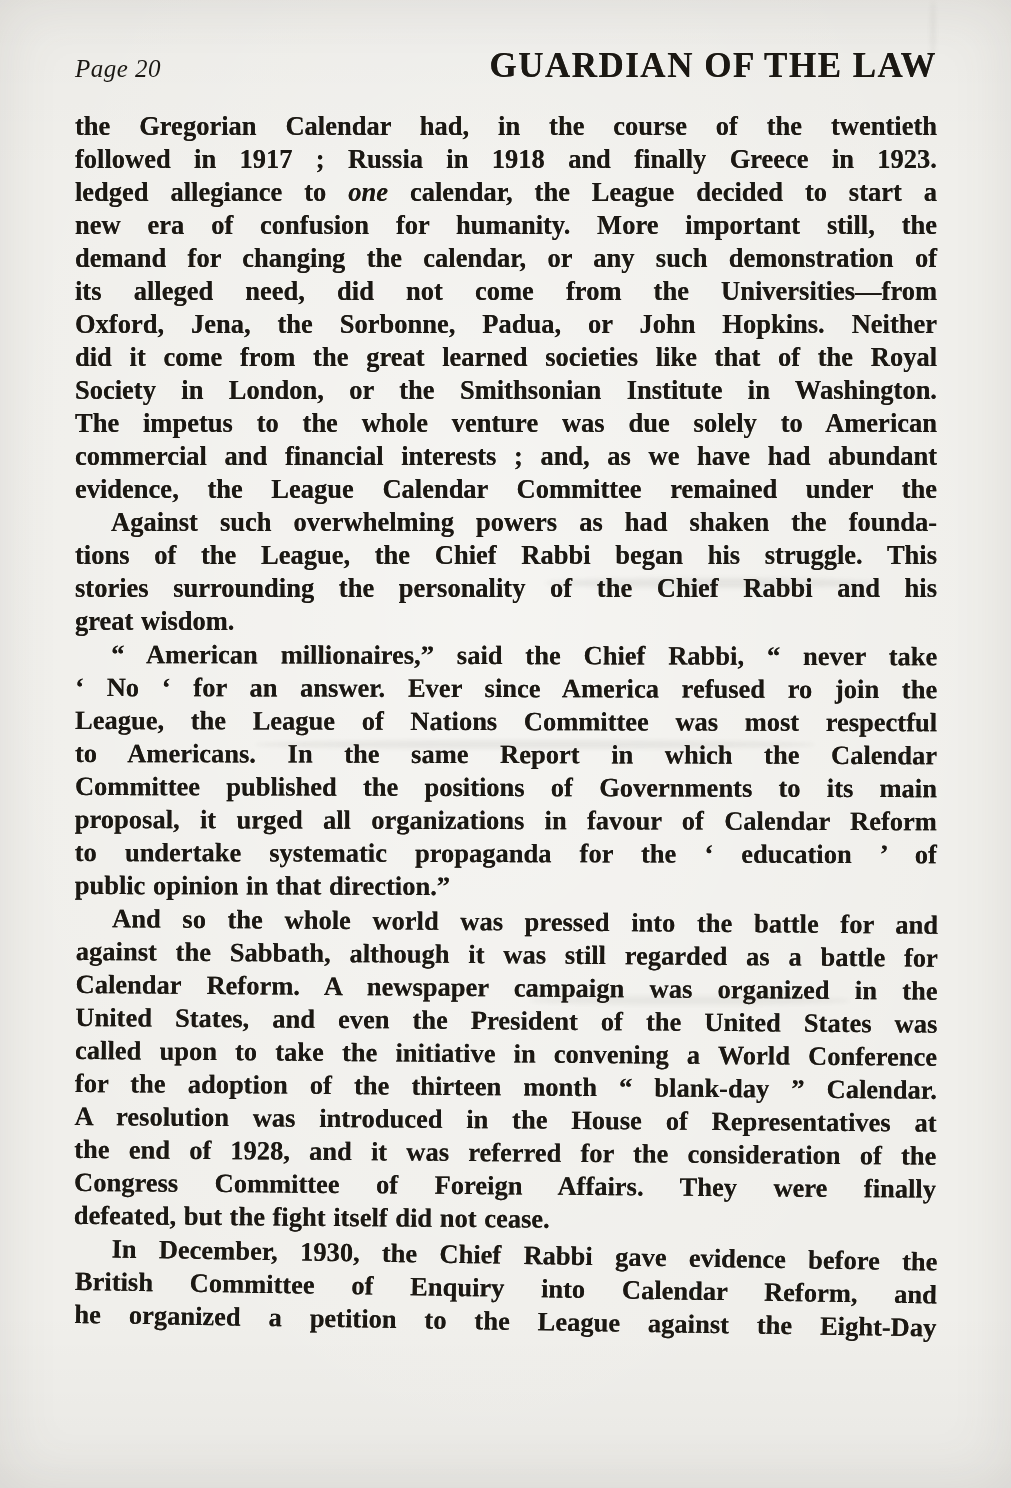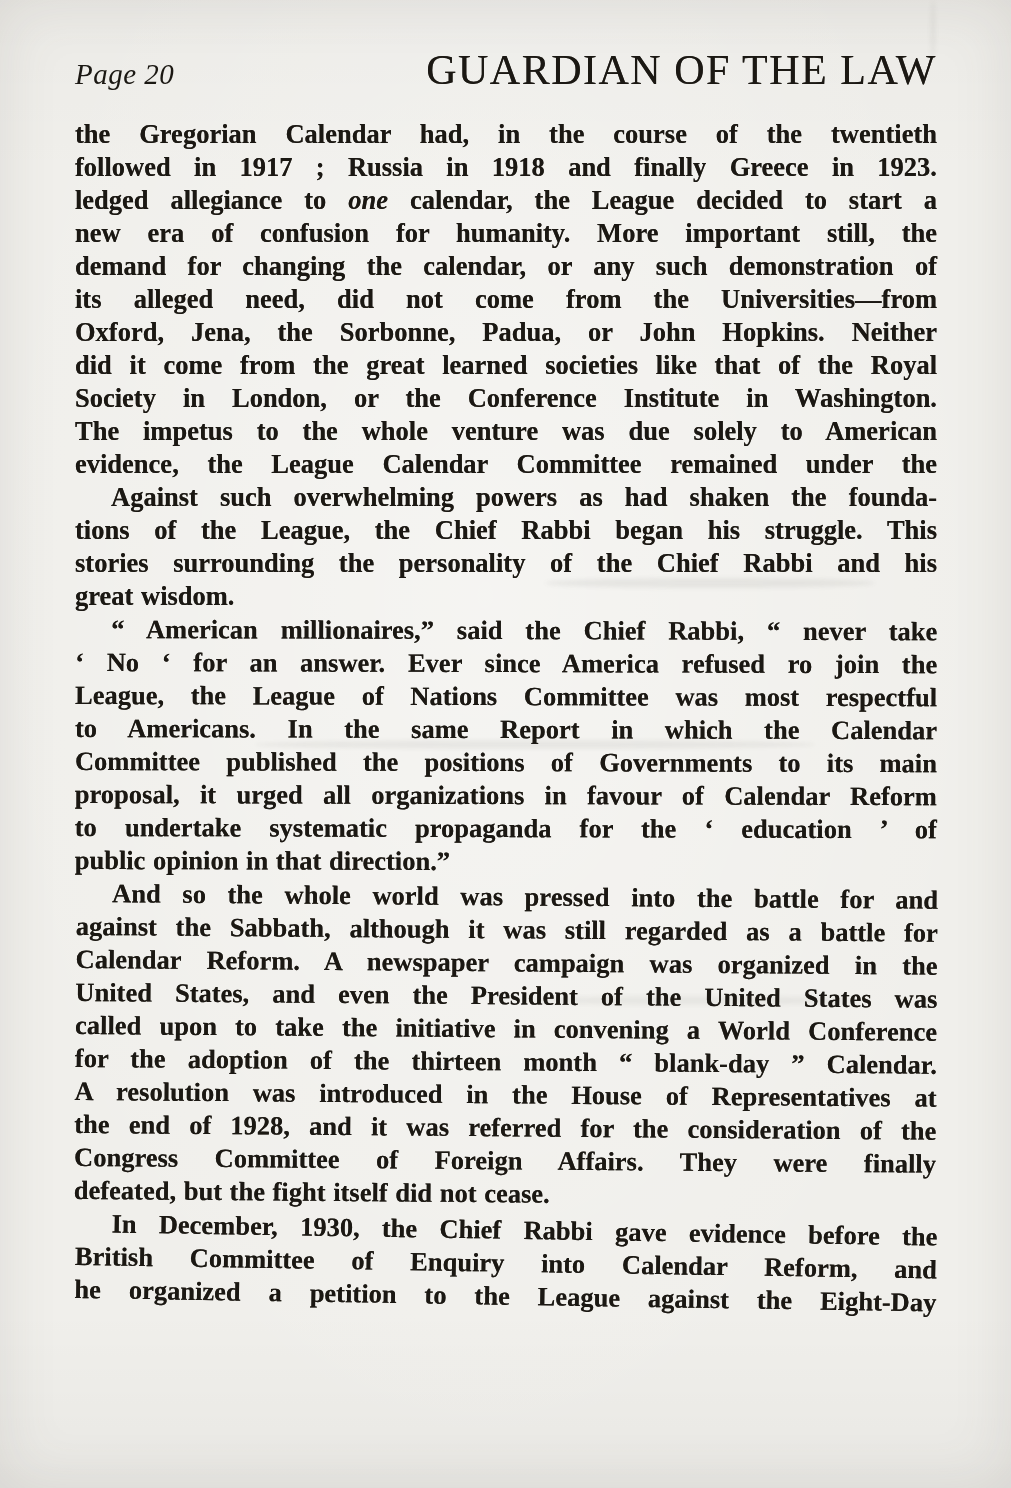--- a/index.html
+++ b/index.html
@@ -21,26 +21,26 @@
     position: absolute;
     left: 75px; right: 74px; top: 46px;
     color: var(--ink, #1b1813);
   }
   .header-row {
     display: flex; justify-content: space-between; align-items: baseline;
     margin-bottom: 24px;
   }
   .page-label {
     font-style: italic;
-    font-size: 29px;
+    font-size: 25px;
     letter-spacing: 0.5px;
   }
   .running-title {
-    font-weight: normal;
-    font-size: 42px;
+    font-weight: bold;
+    font-size: 35px;
     letter-spacing: 1.5px;
     text-shadow: 0 0 0.6px rgba(20,16,10,0.8);
   }
   .page-text { margin-top: 2px; font-weight: bold; }
   .paragraph { transform-origin: left center; }
   .line {
     font-size: 26.5px;
     line-height: 33px;
     height: 33px;
     white-space: nowrap;
@@ -79,22 +79,23 @@
     <div class="page-text">
         <div class="paragraph">
           <div class="line">the Gregorian Calendar had, in the course of the twentieth</div>
           <div class="line">followed in 1917 ; Russia in 1918 and finally Greece in 1923.</div>
           <div class="line">ledged allegiance to <i>one</i> calendar, the League decided to start a</div>
           <div class="line">new era of confusion for humanity.  More important still, the</div>
           <div class="line">demand for changing the calendar, or any such demonstration of</div>
           <div class="line">its alleged need, did not come from the Universities—from</div>
           <div class="line">Oxford, Jena, the Sorbonne, Padua, or John Hopkins.  Neither</div>
           <div class="line">did it come from the great learned societies like that of the Royal</div>
-          <div class="line">Society in London, or the Conference Institute in Washington.</div>
+          <div class="line">Society in London, or the Smithsonian Institute in Washington.</div>
           <div class="line">The impetus to the whole venture was due solely to American</div>
+          <div class="line">commercial and financial interests ; and, as we have had abundant</div>
           <div class="line">evidence, the League Calendar Committee remained under the</div>
         </div>
         <div class="paragraph">
           <div class="line indent">Against such overwhelming powers as had shaken the founda-</div>
           <div class="line">tions of the League, the Chief Rabbi began his struggle.  This</div>
           <div class="line">stories surrounding the personality of the Chief Rabbi and his</div>
           <div class="line last">great wisdom.</div>
         </div>
         <div class="paragraph" style="transform: rotate(0.15deg);">
           <div class="line indent">“ American millionaires,” said the Chief Rabbi, “ never take</div>

